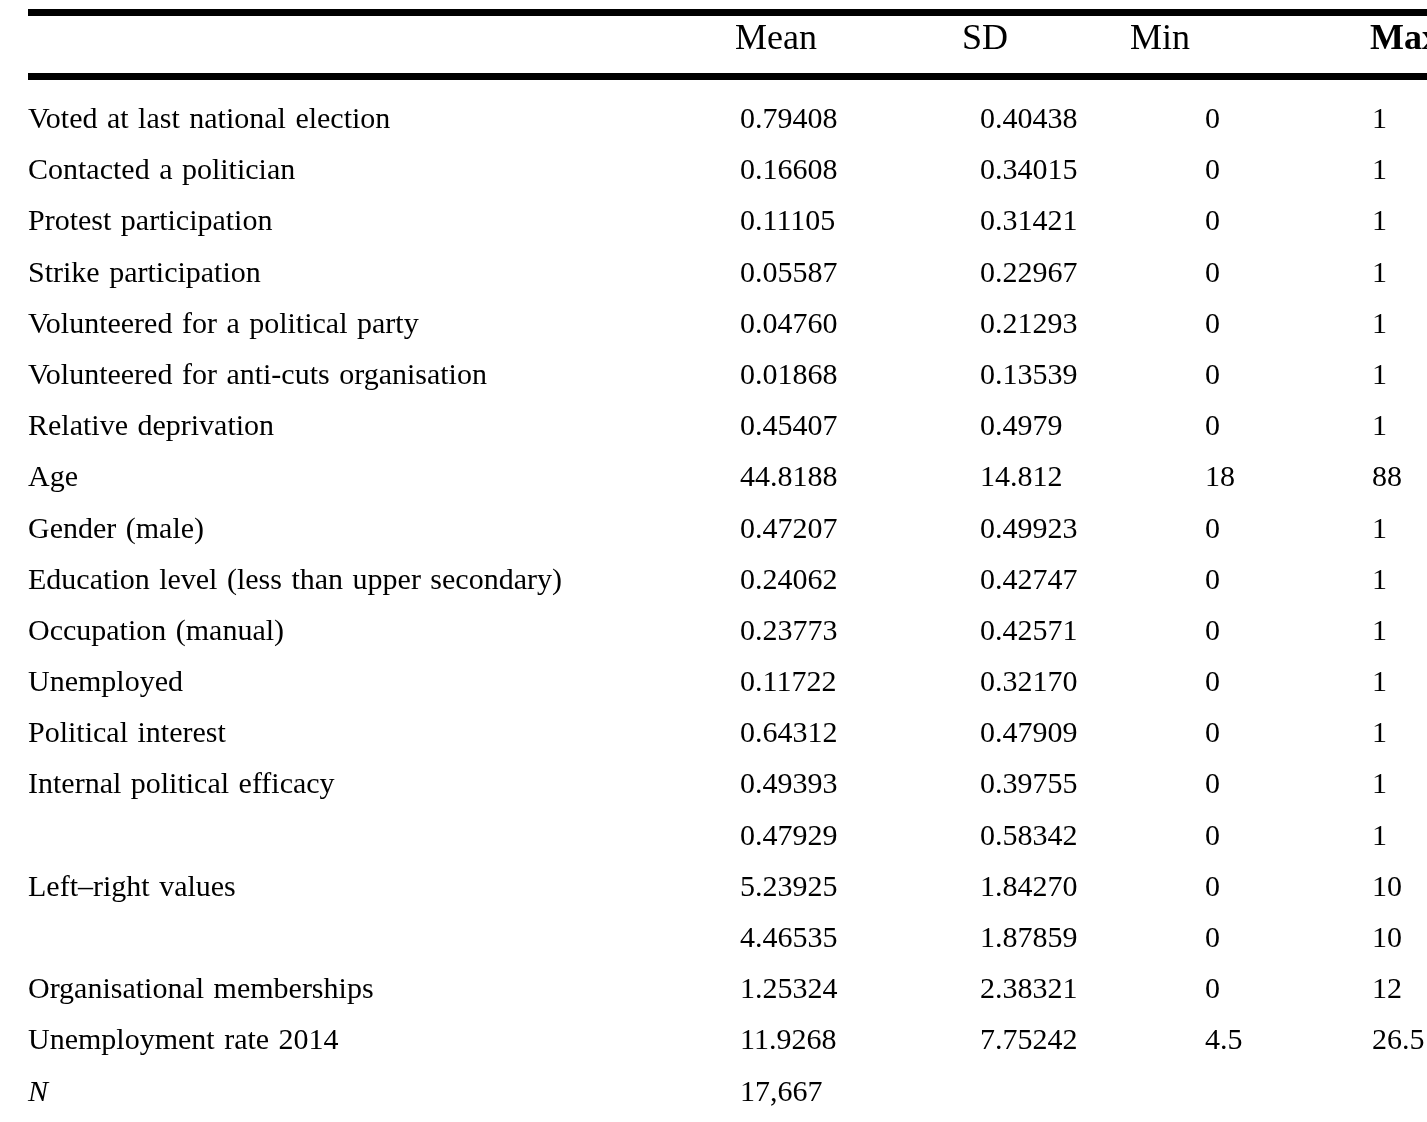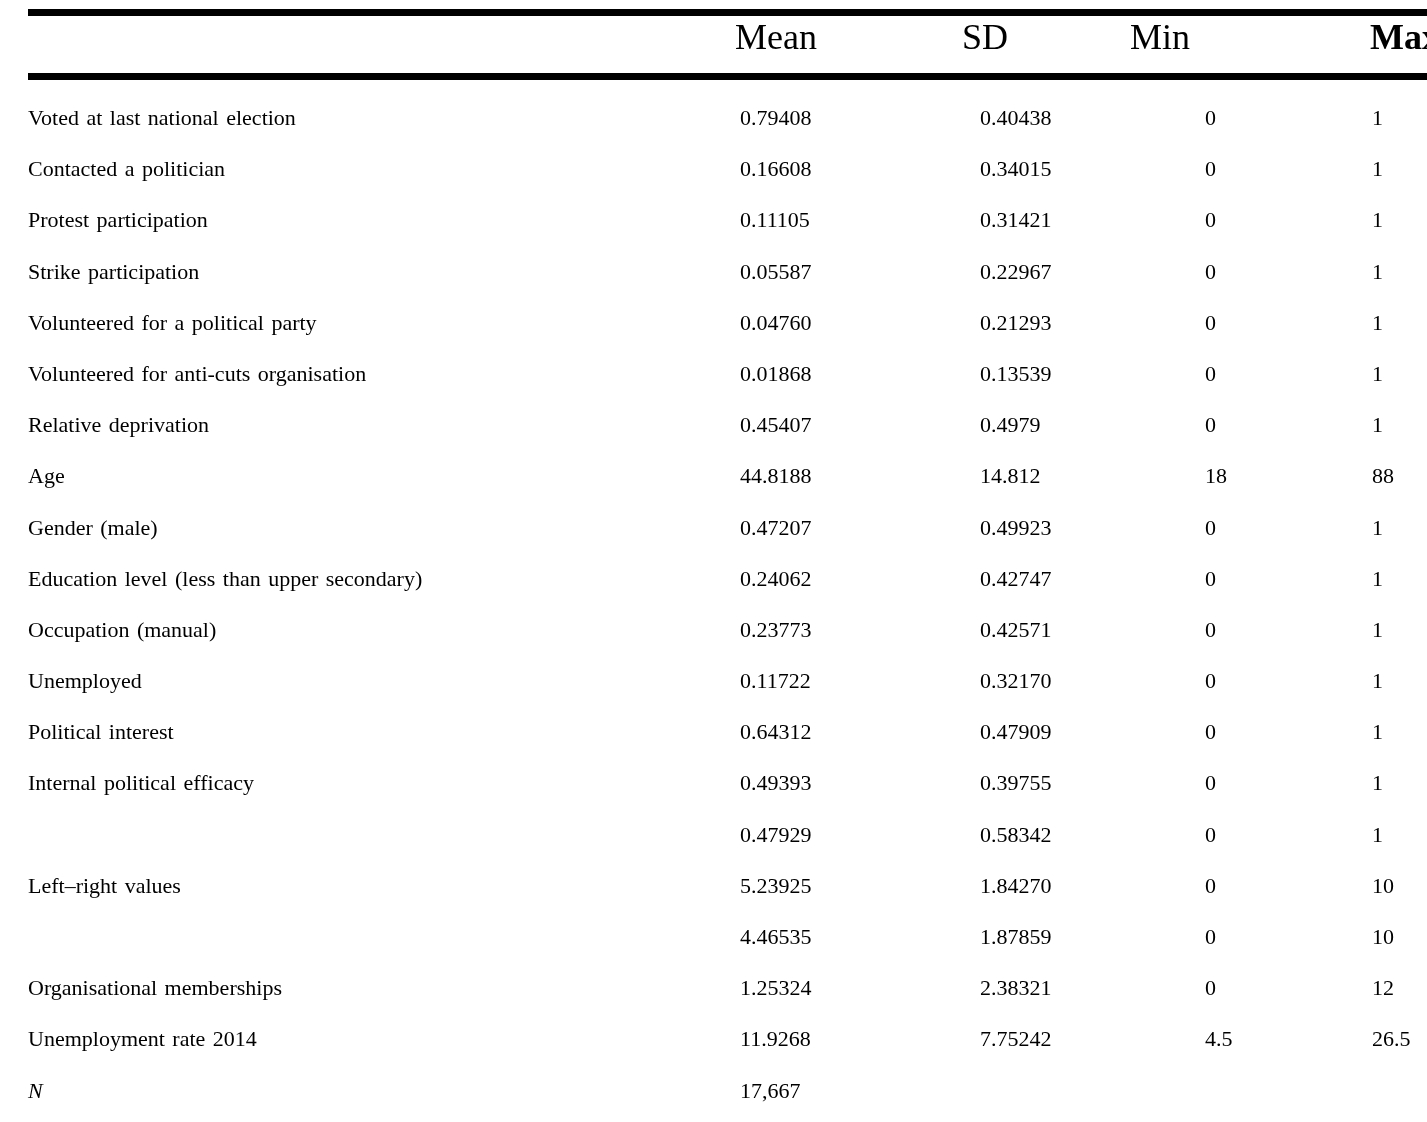--- a/index.html
+++ b/index.html
@@ -33,21 +33,21 @@
   .rows {
     position: absolute;
     top: 92px;
     left: 0;
     right: 0;
   }
   .row {
     position: relative;
     height: 51.2px;
     line-height: 51.2px;
-    font-size: 22px;
+    font-size: 30px;
   }
   .cell {
     position: absolute;
     top: 0;
     white-space: nowrap;
     word-spacing: 2px;
   }
   .c-label { left: 28px; }
   .c-mean  { left: 740px; }
   .c-sd    { left: 980px; }

